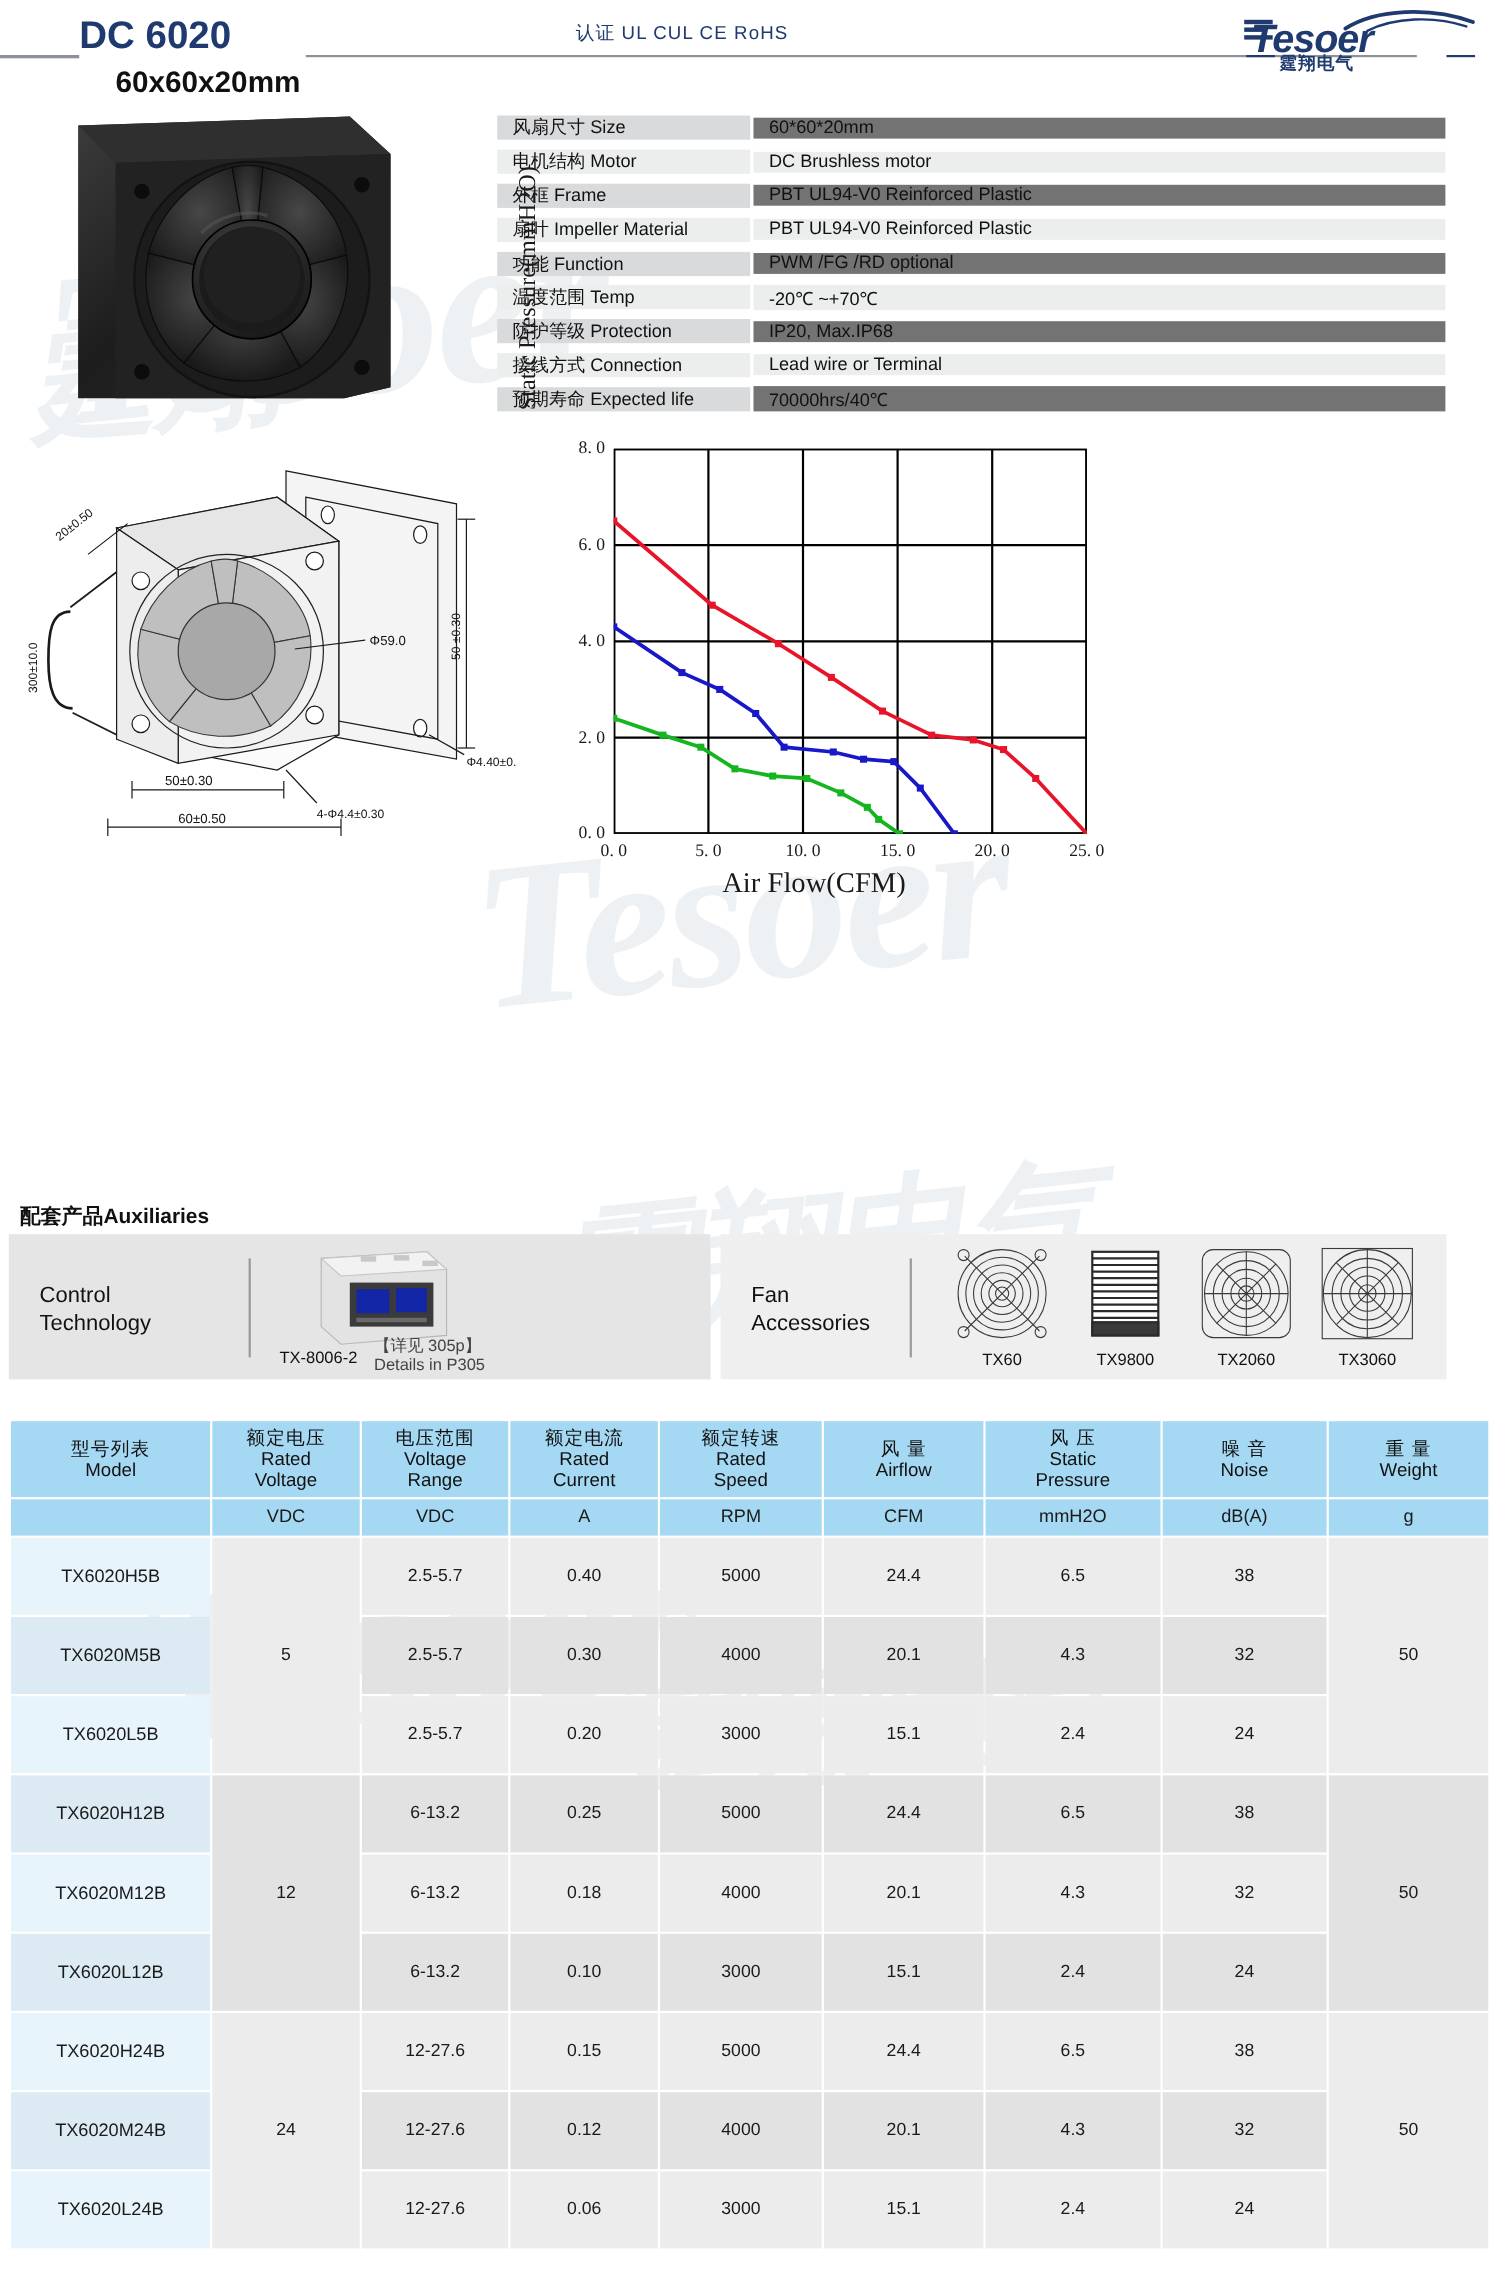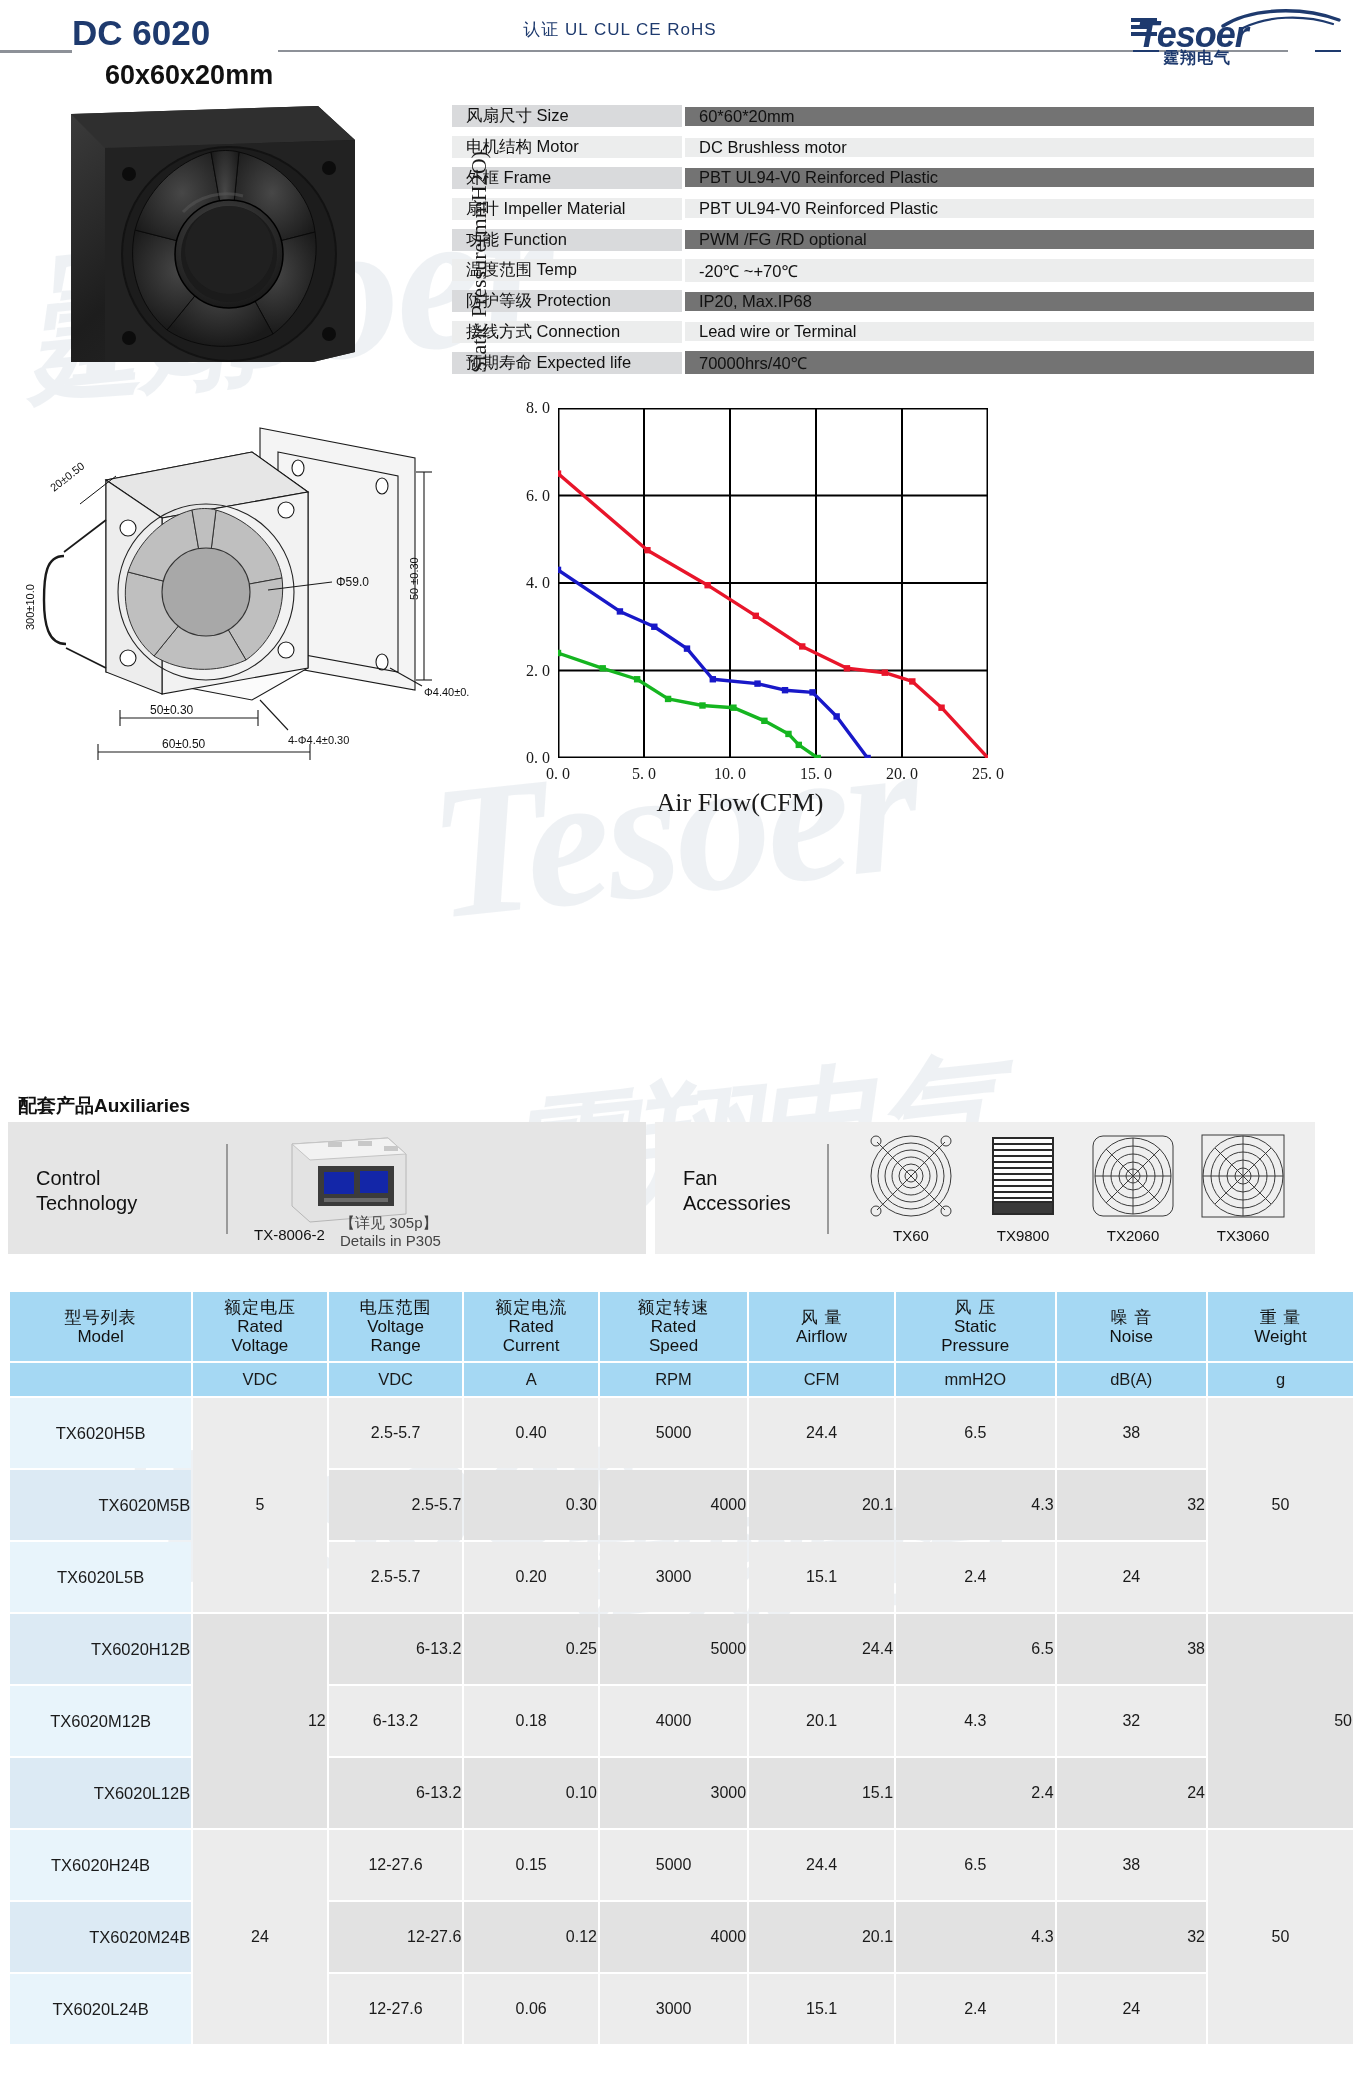--- a/index.html
+++ b/index.html
@@ -133,21 +133,21 @@
   }
   .mtable td, .mtable th { text-align:center; vertical-align:middle; }
   .mt-head th {
     background:#a5d8f3; color:#111; font-weight:normal;
     line-height:19px; padding:6px 2px; font-size:17px;
   }
   .mt-unit td { background:#a5d8f3; height:33px; font-size:16.5px; }
   .mt-body td { height:70px; background:#ececec; }
   .mt-body td.model { background:#e8f4fb; font-size:16.5px; }
   .mt-body td.vgroup { background:#ececec; }
-  .mt-body tr.alt td { background:#e2e2e2;text-align:right; }
+  .mt-body tr.alt td { background:#e2e2e2; }
   .mt-body tr.alt td.model { background:#dceaf4; }
   .hcn { font-size:17px; letter-spacing:1px; }
 </style>
 </head>
 <body>
 
 <div class="watermark">
   <div class="wm" style="left:40px; top:180px; font-size:200px;">Tesoer</div>
   <div class="wm" style="left:430px; top:720px; font-size:190px;">Tesoer</div>
   <div class="wm" style="left:120px; top:1380px; font-size:200px;">Tesoer</div>

